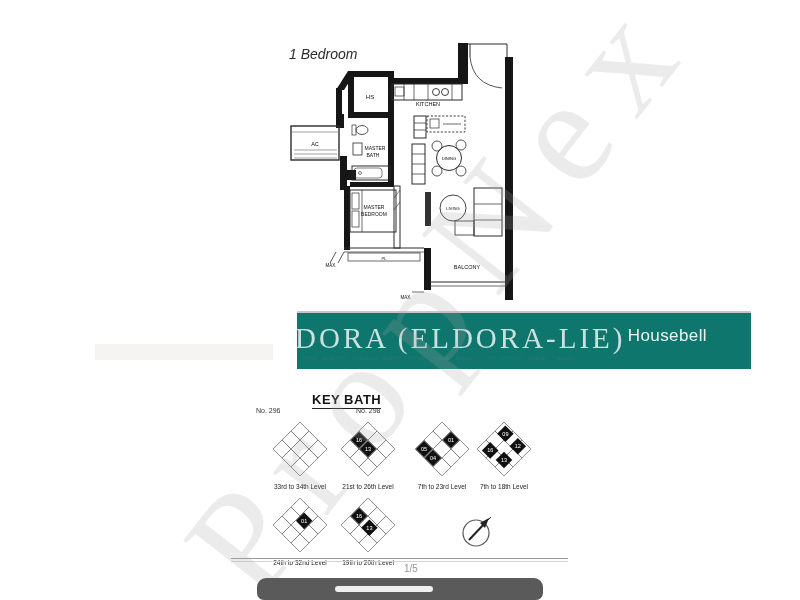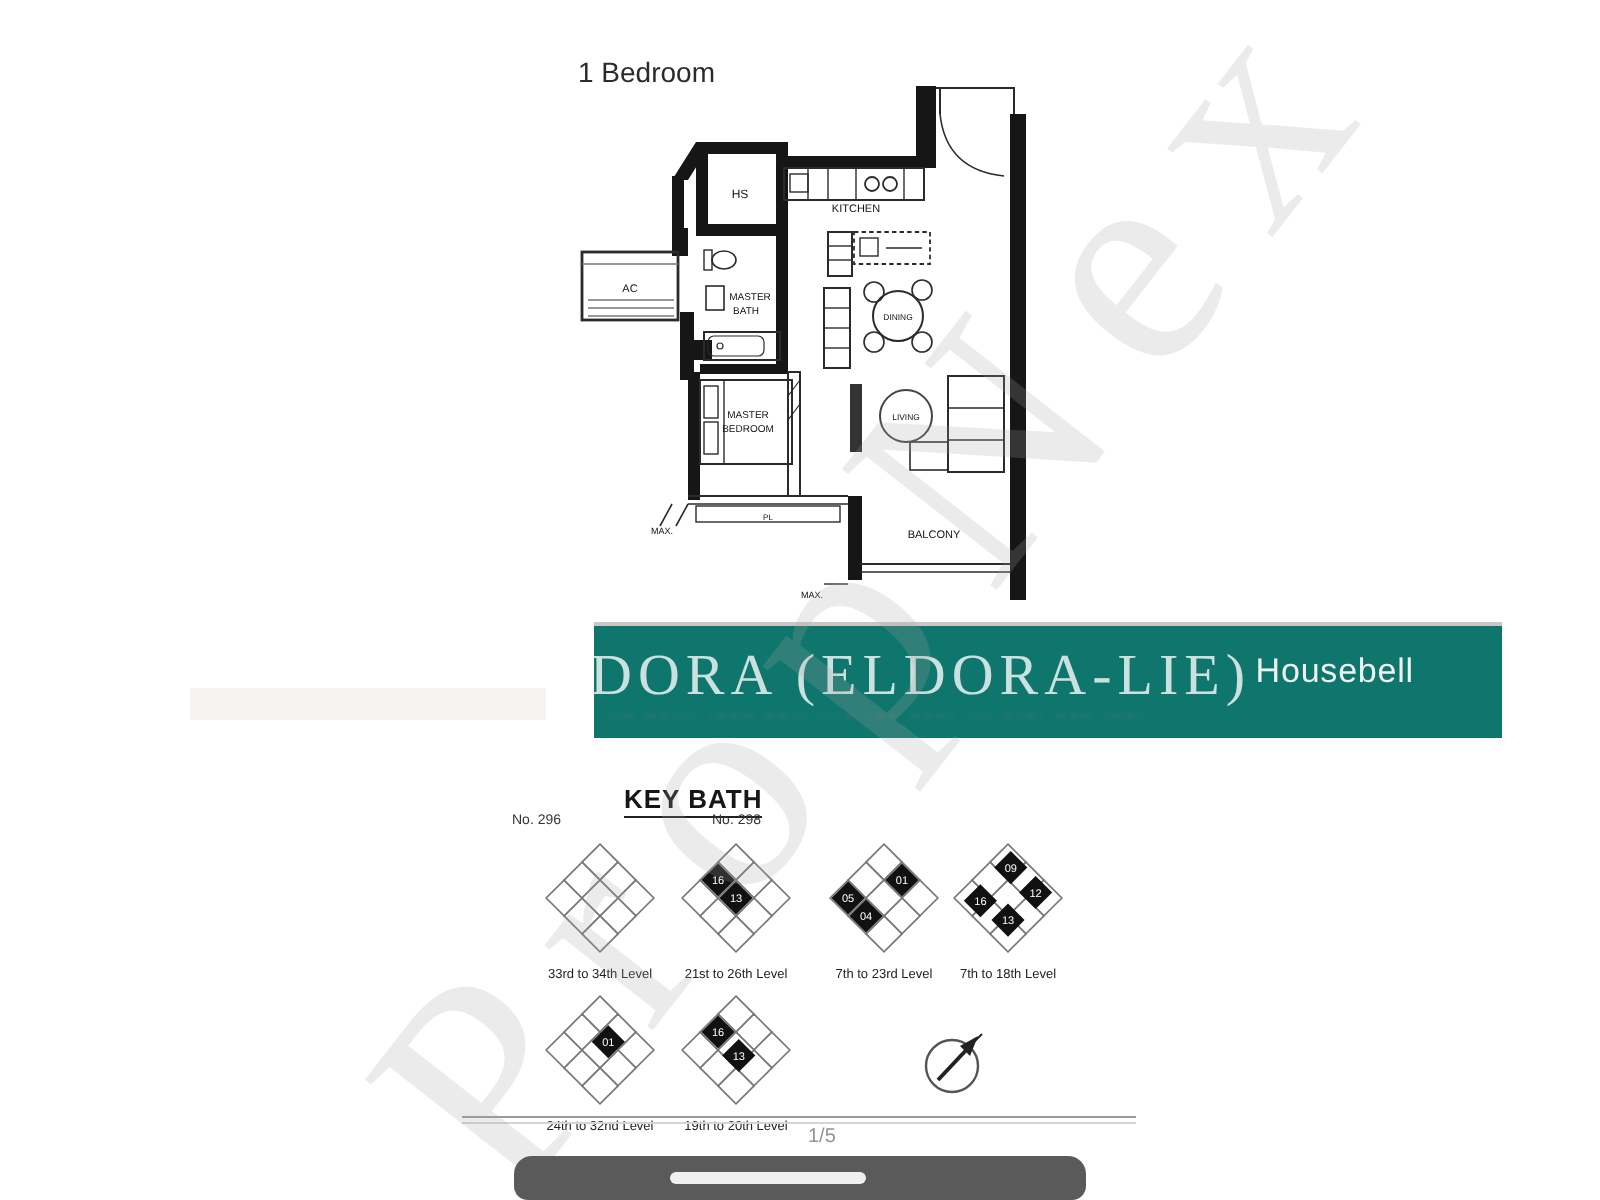--- a/index.html
+++ b/index.html
@@ -2,21 +2,21 @@
 <html><head>
 <meta charset="utf-8">
 <style>
   html,body{margin:0;padding:0;background:#fff;}
   #screen{position:relative;width:800px;height:600px;background:#ffffff;overflow:hidden;
           font-family:"Liberation Sans",sans-serif;}
   .abs{position:absolute;}
 
   
   #title{left:288px;top:14px;font-weight:bold;font-size:21px;color:#161616;letter-spacing:.3px;}
-  #subtitle{left:289px;top:28px;font-size:14px;color:#2b2b2b;}
+  #subtitle{left:289px;top:46px;font-size:14px;color:#2b2b2b;font-style:italic;}
 
   
   #plan{left:283px;top:35px;}
   #plan text{font-family:"Liberation Sans",sans-serif;fill:#111;}
 
   
   #diagwm{left:150px;top:520px;transform:rotate(-52deg);transform-origin:0 0;
           font-family:"Liberation Serif",serif;font-size:150px;letter-spacing:26px;
           color:rgba(168,166,162,0.22);white-space:nowrap;z-index:3;pointer-events:none;}
 

